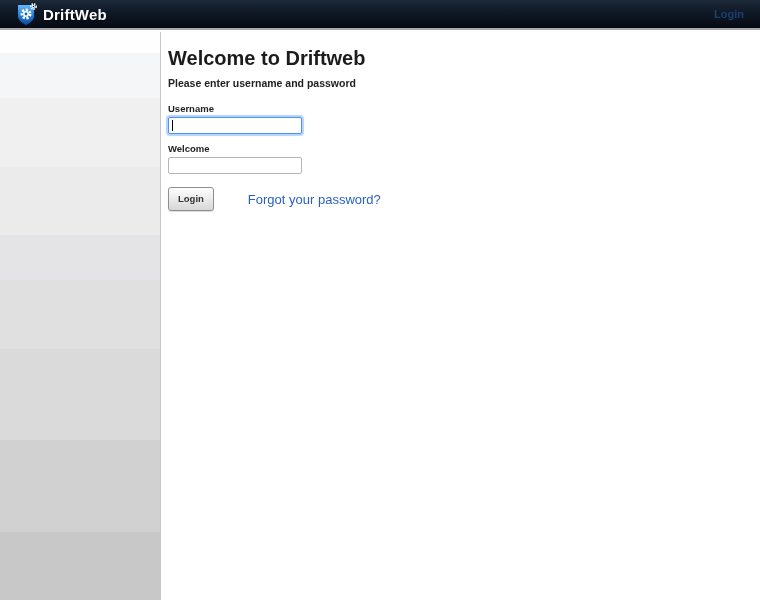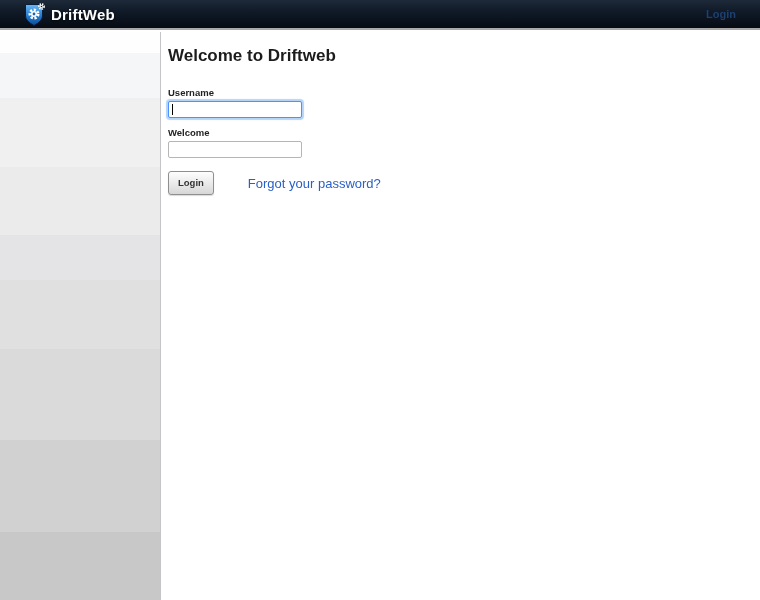--- a/index.html
+++ b/index.html
@@ -18,21 +18,21 @@
   }
   
   .header {
     position: absolute;
     top: 0; left: 0; right: 0;
     height: 30px;
     background: linear-gradient(to bottom, #1e2a3a 0%, #101a28 40%, #060b13 100%);
     border-bottom: 2px solid #a8a8ab;
     display: flex;
     align-items: center;
-    padding: 0 24px;
+    padding: 0 16px;
     box-sizing: border-box;
   }
   .logo-wrap {
     display: flex;
     align-items: center;
     gap: 5px;
   }
   .logo-icon svg { display: block; }
   .app-title {
     color: #ffffff;
@@ -67,24 +67,24 @@
     position: absolute;
     top: 32px;
     left: 162px;
     right: 0;
     bottom: 0;
     background: #ffffff;
     padding: 14px 0 0 6px;
     box-sizing: border-box;
   }
   .welcome-title {
-    font-size: 17px;
+    font-size: 20px;
     font-weight: bold;
     color: #1c1c1c;
-    margin: 0 0 21px 0;
+    margin: 0 0 7px 0;
     line-height: 1.2;
   }
   .welcome-subtitle {
     font-size: 10.5px;
     font-weight: bold;
     color: #222222;
     margin: 0 0 14px 0;
   }
   .field-label {
     display: block;
@@ -184,20 +184,21 @@
       <div class="sidebar-stripe" style="height: 68px; background: rgb(235, 235, 236);"></div>
       <div class="sidebar-stripe" style="height: 45px; background: rgb(228, 228, 230);"></div>
       <div class="sidebar-stripe" style="height: 69px; background: rgb(224, 224, 225);"></div>
       <div class="sidebar-stripe" style="height: 91px; background: rgb(218, 218, 219);"></div>
       <div class="sidebar-stripe" style="height: 92px; background: rgb(209, 209, 210);"></div>
       <div class="sidebar-stripe" style="height: 70px; background: rgb(200, 200, 201);"></div>
     </div>
 
   <div class="content">
     <h1 class="welcome-title">Welcome to Driftweb</h1>
+    <div class="welcome-subtitle">Please enter username and password</div>
 
     <form>
       <label class="field-label">Username</label>
       <div class="field-row">
         <input type="text" class="text-input focused" value="" style="">
         <div class="caret"></div>
       </div>
 
       <label class="field-label">Welcome</label>
       <div class="field-row">

